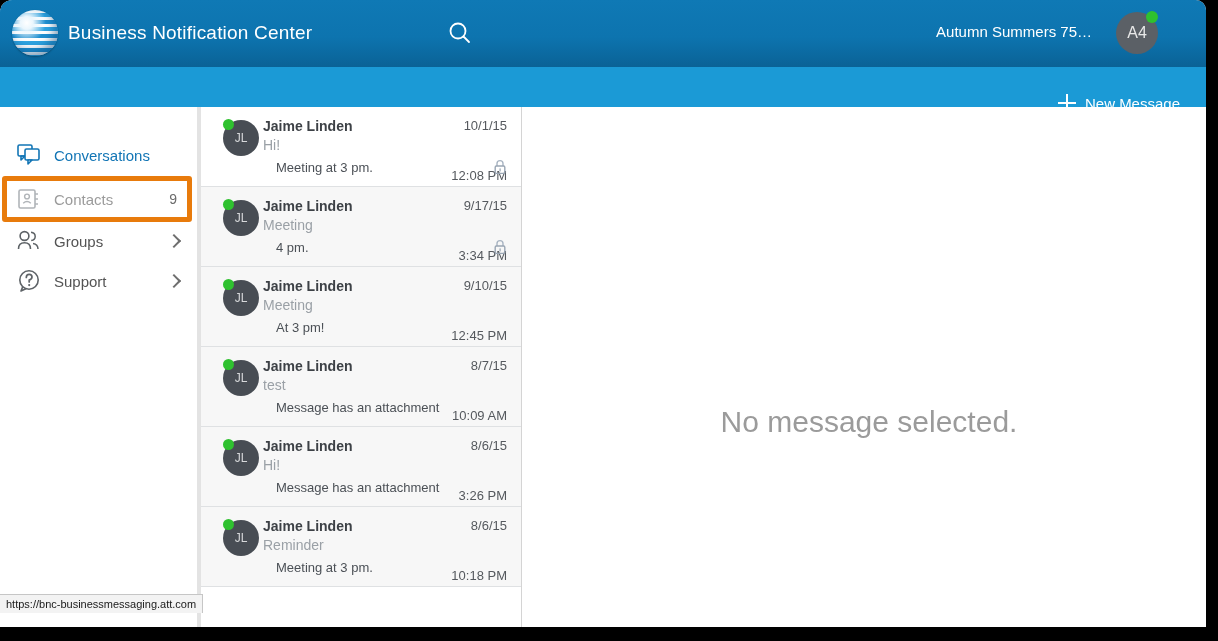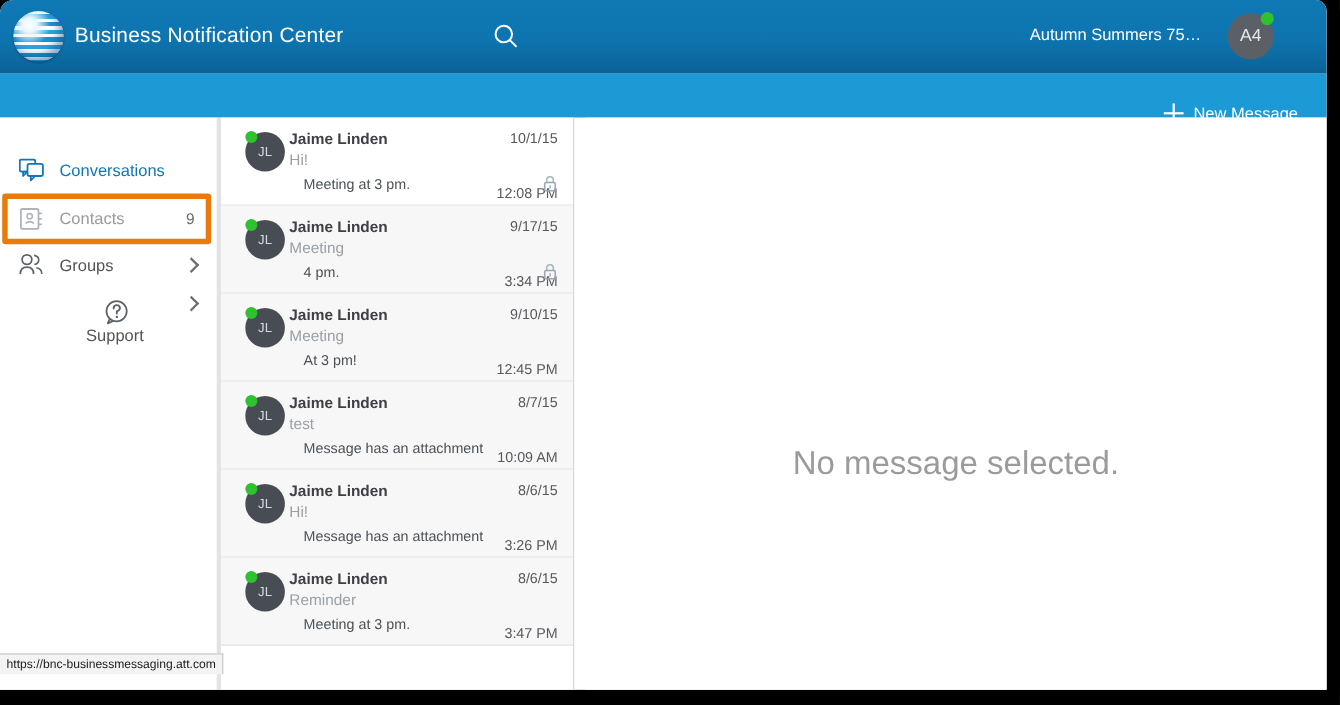--- a/index.html
+++ b/index.html
@@ -198,21 +198,21 @@
     right: 18px;
     width: 10px; height: 10px;
     border-top: 2px solid #6e6e6e;
     border-right: 2px solid #6e6e6e;
     transform: rotate(45deg);
   }
 
   #nav-conversations { top: 27px; }
   #nav-contacts { top: 71px; }
   #nav-groups { top: 113px; }
-  #nav-support { top: 164px; flex-direction: column; }
+  #nav-support { top: 153px; }
 
   
   #contacts-highlight {
     position: absolute;
     left: 2px; top: 69px;
     width: 190px; height: 46px;
     border: 5px solid #e87b0c;
     border-radius: 3px;
     pointer-events: none;
   }
@@ -530,21 +530,21 @@
 
         <div class="msg-item">
           <div class="msg-avatar">
             <div class="msg-avatar-circle">JL</div>
             <div class="msg-avatar-status"></div>
           </div>
           <div class="msg-name">Jaime Linden</div>
           <div class="msg-subject">Reminder</div>
           <div class="msg-preview">Meeting at 3 pm.</div>
           <div class="msg-date">8/6/15</div>
-          <div class="msg-time">3:47 PM</div>
+          <div class="msg-time">10:18 PM</div>
         </div>
 
       </div>
 
       <div id="main-panel">
         <div id="empty-state">
           <div id="empty-text">No message selected.</div>
         </div>
       </div>
 

